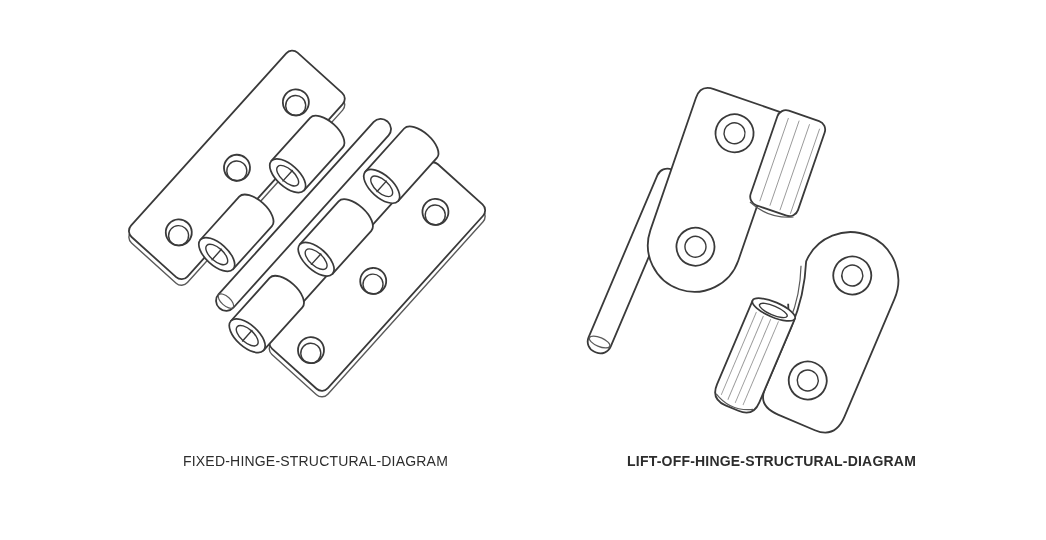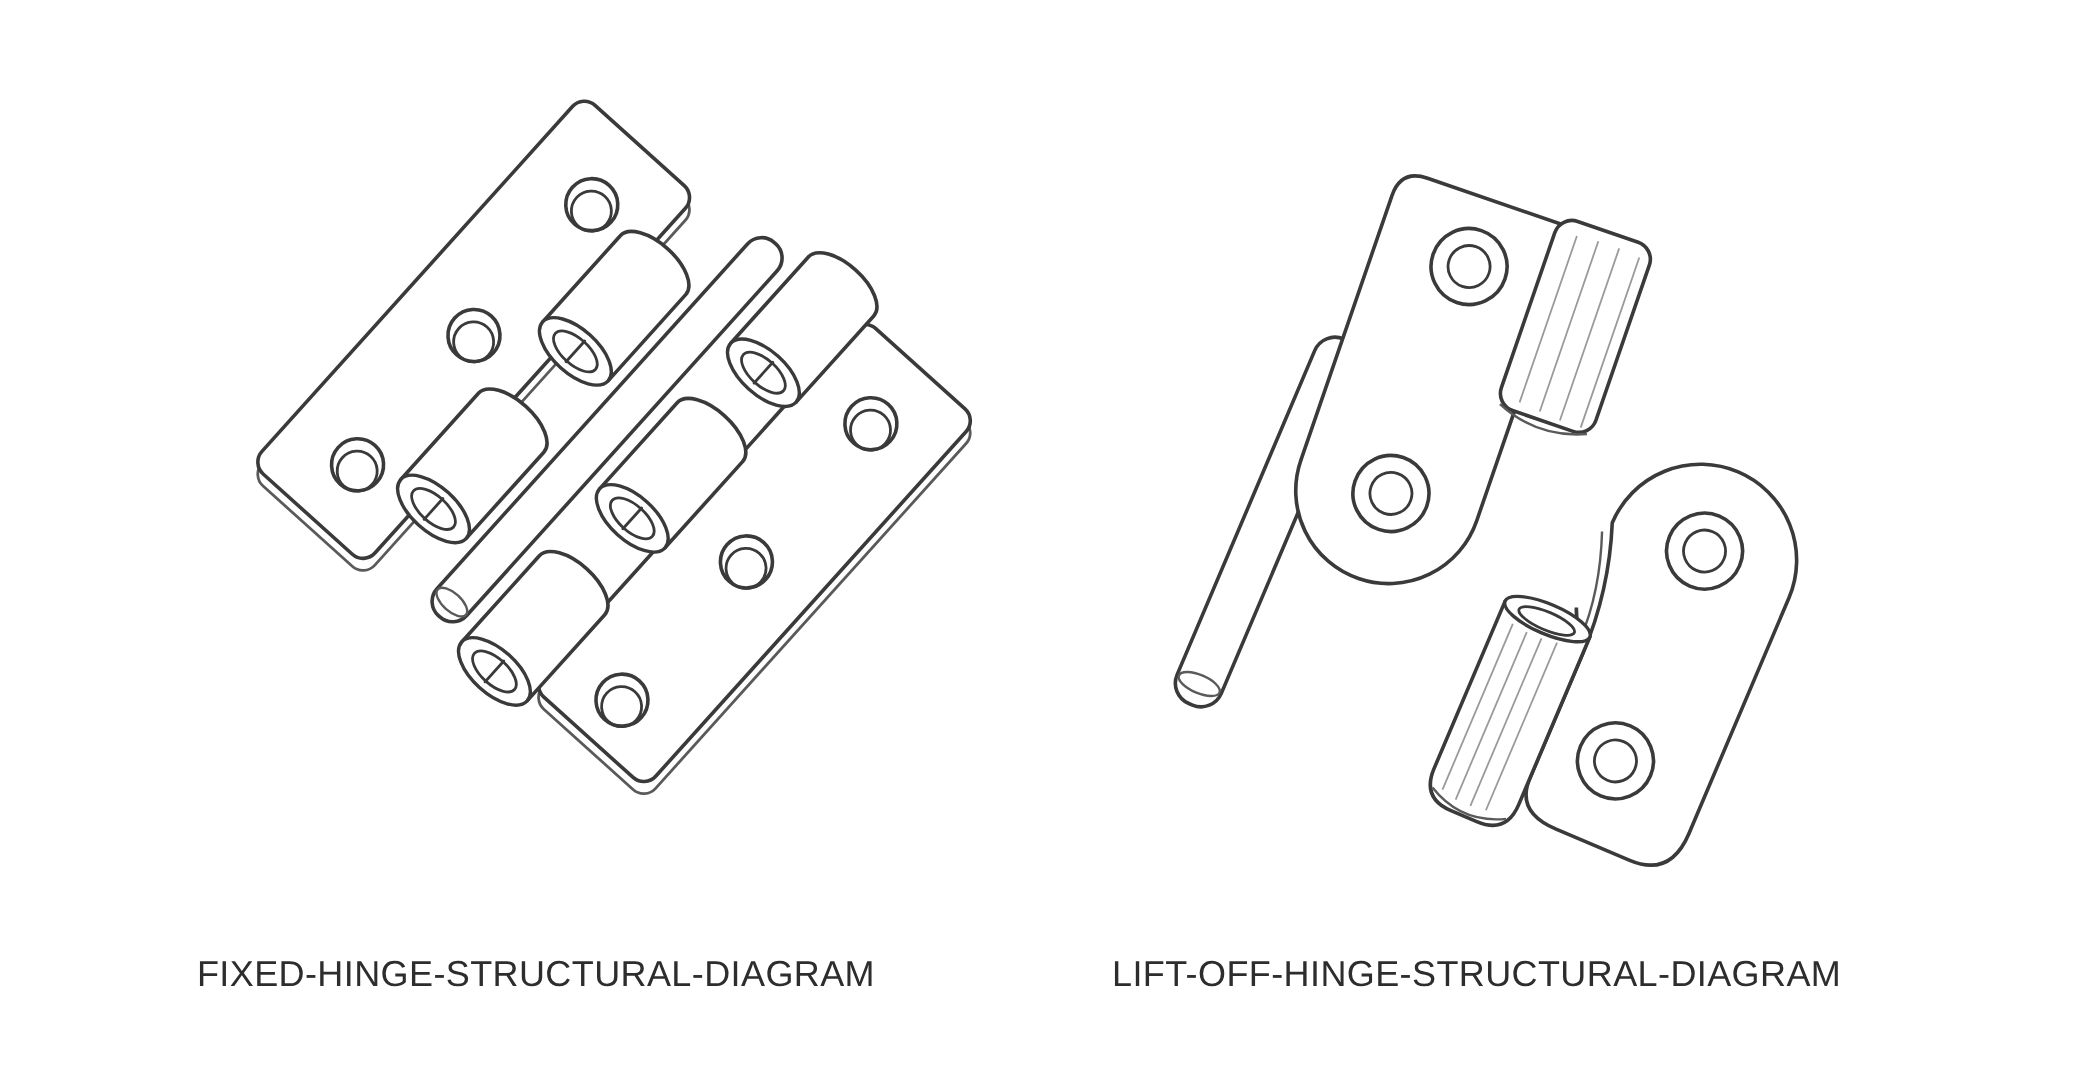--- a/index.html
+++ b/index.html
@@ -8,26 +8,26 @@
   html,body{margin:0;padding:0;}
   body{
     width:1046px;height:540px;position:relative;overflow:hidden;
     background:var(--bg);
     font-family:"Liberation Sans","DejaVu Sans",sans-serif;
   }
   .fig-svg{position:absolute;}
   #fig-left{left:20px;top:20px;}
   #fig-right{left:560px;top:30px;}
   .caption{
-    position:absolute;top:477px;width:360px;text-align:center;
-    font-size:18px;letter-spacing:.2px;color:var(--text);
+    position:absolute;top:453px;width:360px;text-align:right;
+    font-size:14px;letter-spacing:.2px;color:var(--text);
     white-space:nowrap;
   }
   #caption-left{left:88px;}
-  #caption-right{left:556px;}
+  #caption-right{left:556px;font-weight:bold;}
   
   .pl{fill:#fff;stroke:var(--line);stroke-width:1.8;stroke-linejoin:round;}
   .sh{fill:#fff;stroke:var(--edge);stroke-width:1.4;stroke-linejoin:round;}
   .ho{fill:none;stroke:var(--line);stroke-width:1.8;}
   .hi{fill:none;stroke:var(--line);stroke-width:1.4;}
   .cap{fill:#fff;stroke:var(--line);stroke-width:1.7;}
   .inr{fill:none;stroke:var(--line);stroke-width:1.4;}
   .slot{stroke:var(--line);stroke-width:1.4;stroke-linecap:round;}
   .thin{stroke:var(--thin);stroke-width:.9;fill:none;}
   .edge{stroke:var(--edge);stroke-width:1.2;fill:none;}

